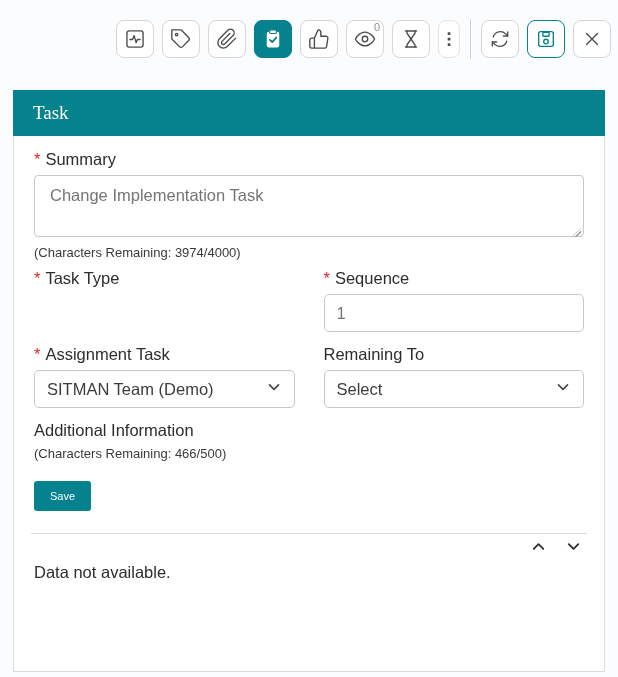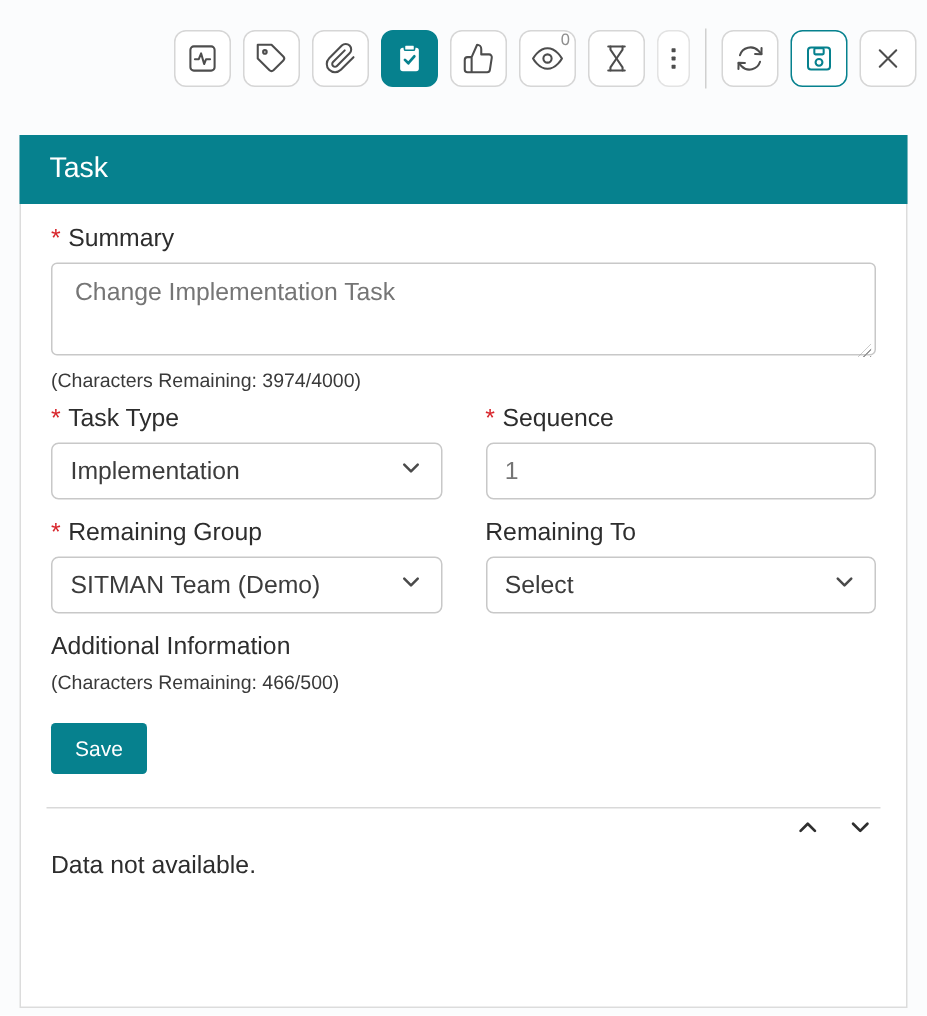--- a/index.html
+++ b/index.html
@@ -49,20 +49,21 @@
     height: 582px;
     background: #ffffff;
     border: 1px solid #dcdcdc;
   }
   .card-header {
     background: #06818e;
     height: 46px;
     display: flex; align-items: center;
     padding: 0 20px;
     margin: -1px -1px 0 -1px;
+    font-family: Liberation Serif, serif;
   }
   .card-title { color: #ffffff; font-size: 19px; font-weight: 400; }
   .card-body { padding: 14px 20px 16px; }
 
   .field-label {
     font-size: 16.5px;
     color: #2d2d2d;
     margin-bottom: 6px;
     display: flex; align-items: baseline; gap: 5px;
   }
@@ -124,21 +125,21 @@
     outline: none;
   }
 
   .save-btn {
     margin-top: 16px;
     background: #06818e;
     color: #ffffff;
     border: none;
     border-radius: 3px;
     font-family: "Liberation Sans", sans-serif;
-    font-size: 14px;
+    font-size: 11px;
     padding: 9px 16px;
     cursor: pointer;
   }
 
   .footer-sec { margin-top: 22px; }
   .footer-divider { border-top: 1px solid #d9d9d9; margin: 0 -3px; }
   .footer-controls {
     display: flex; justify-content: flex-end; gap: 18px;
     padding: 4px 2px 0;
   }
@@ -278,44 +279,36 @@
     </div>
     <div class="char-count">(Characters Remaining: 3974/4000)</div>
 
     
     <div class="row">
       <div>
         <div class="field-label">
           <span class="req">*</span>
           <span>Task Type</span>
         </div>
-        <div class="control select">
-          <span>Implementation</span>
-          <span class="chev">
-            <svg width="16" height="16" viewBox="0 0 16 16" fill="none" stroke="currentColor" stroke-width="1.7" stroke-linecap="round" stroke-linejoin="round">
-                <path d="M3.5 5.8L8 10.3l4.5-4.5"></path>
-              </svg>
-          </span>
-        </div>
       </div>
       <div>
         <div class="field-label">
           <span class="req">*</span>
           <span>Sequence</span>
         </div>
         <input class="text-input" value="1" style="">
       </div>
     </div>
 
     
     <div class="row">
       <div>
         <div class="field-label">
           <span class="req">*</span>
-          <span>Remaining Group</span>
+          <span>Assignment Task</span>
         </div>
         <div class="control select">
           <span>SITMAN Team (Demo)</span>
           <span class="chev">
             <svg width="16" height="16" viewBox="0 0 16 16" fill="none" stroke="currentColor" stroke-width="1.7" stroke-linecap="round" stroke-linejoin="round">
                 <path d="M3.5 5.8L8 10.3l4.5-4.5"></path>
               </svg>
           </span>
         </div>
       </div>

